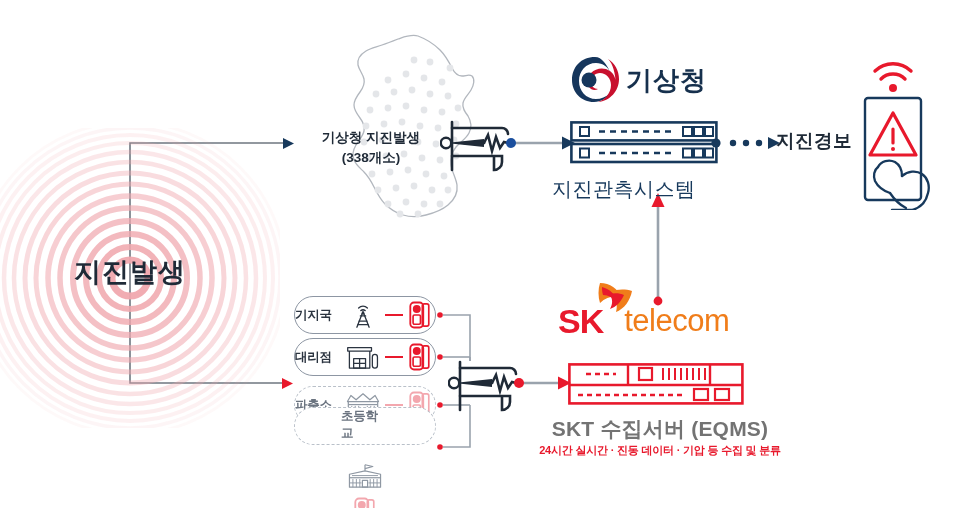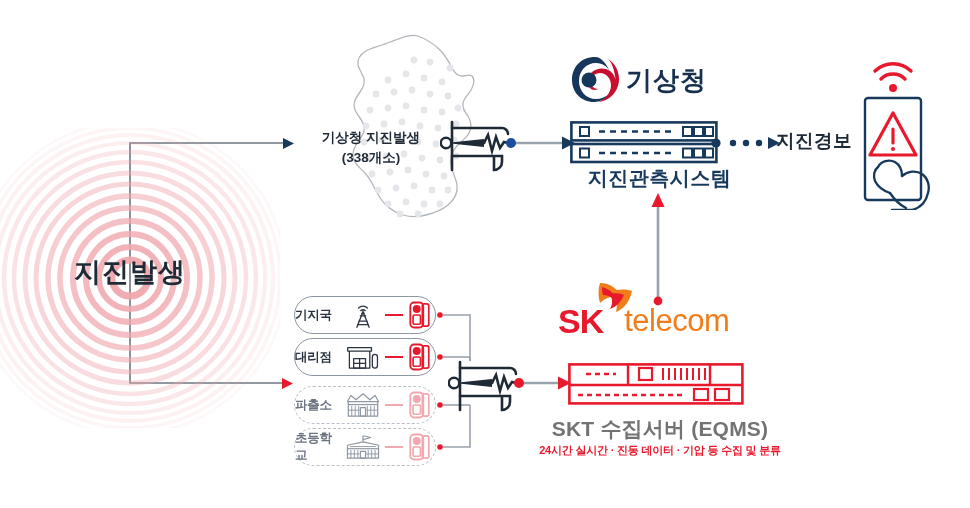--- a/index.html
+++ b/index.html
@@ -25,22 +25,22 @@
   #kma-station-label {
     left:296px; top:128px; width:150px; text-align:center;
     font-size:13.5px; font-weight:bold; color:#1f2a37; line-height:1.45;
   }
 
   
   #kma-logo { left:568px; top:52px; width:180px; height:56px; display:flex; align-items:center; gap:4px; }
   #kma-logo-text { font-size:26px; font-weight:bold; color:#16304d; letter-spacing:1px; }
 
   #kma-sys-label {
-    left:552px; top:165px; width:215px; text-align:center;
-    font-size:20px; font-weight:bold; color:#17395c; letter-spacing:0.5px;
+    left:552px; top:176px; width:215px; text-align:left;
+    font-size:20px; font-weight:normal; color:#17395c; letter-spacing:0.5px;
   }
 
   
   #alert-label {
     left:776px; top:128px; width:110px;
     font-size:18.5px; font-weight:bold; color:#1f2a37; letter-spacing:0.5px;
   }
 
   
   #skt-logo { left:558px; top:305px; width:200px; height:52px; display:flex; align-items:flex-start; gap:21px; }
@@ -70,21 +70,21 @@
   }
   .pill.dim .pill-label { color:#6b7480; }
   .pill-icon { flex:0 0 40px; height:34px; display:flex; align-items:center; justify-content:center; }
   .pill-dash { flex:1 1 auto; height:2px; background:#e8192c; margin:0 2px; }
   .pill.dim .pill-dash { background:#f3a7ae; }
   .pill-sensor { flex:0 0 30px; height:30px; display:flex; align-items:center; justify-content:center; }
 
   #pill-0 { top:296px; }
   #pill-1 { top:338px; }
   #pill-2 { top:386px; }
-  #pill-3 { top:428px; }
+  #pill-3 { top:407px;flex-direction:column; }
 </style>
 </head>
 <body>
 
 <div id="stage">
 
   <svg id="base-svg" viewBox="0 0 970 508">
 
     <path d="M130 272 L130 143 L283 143" fill="none" stroke="#6f7780" stroke-width="1.6"></path>
     <polygon points="283,138 294,143.5 283,149" fill="#17395c"></polygon>

